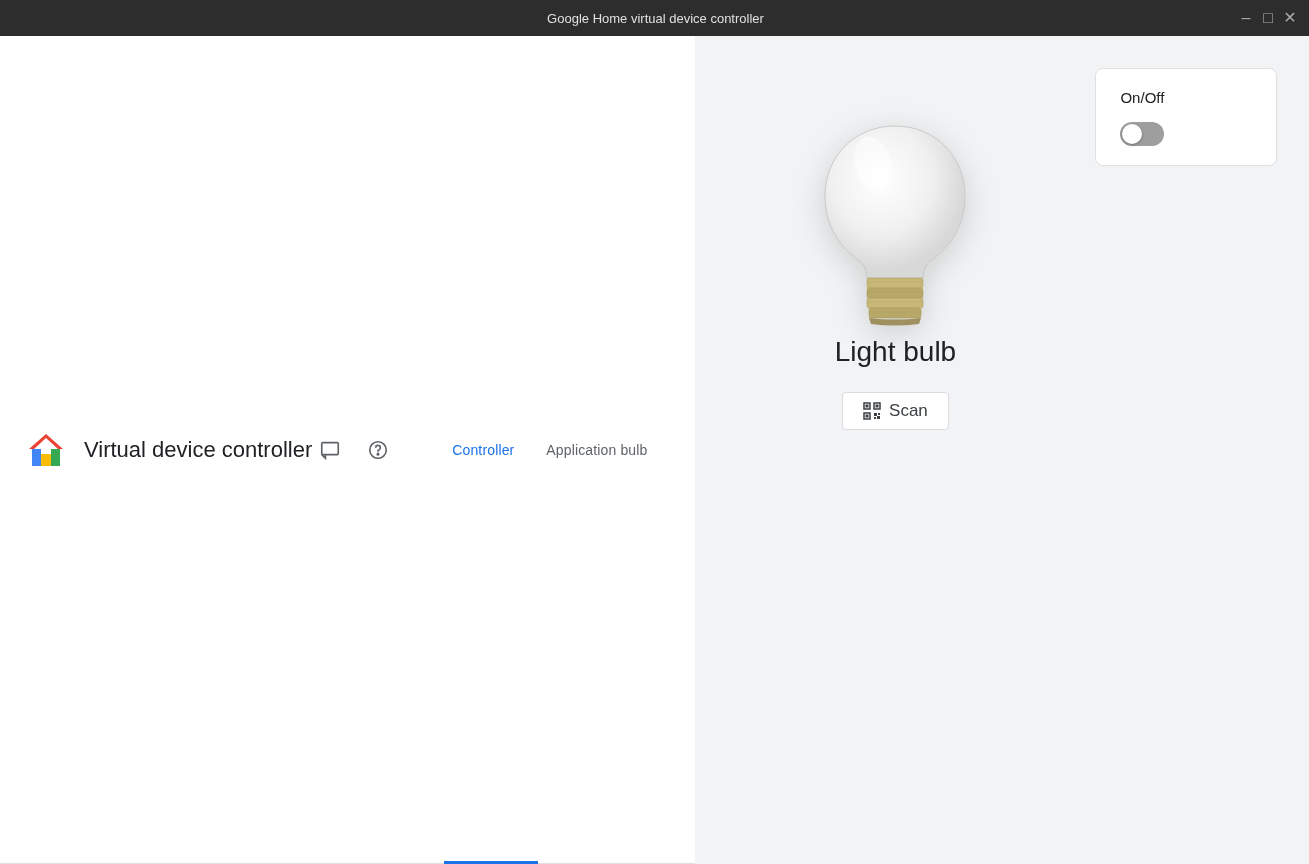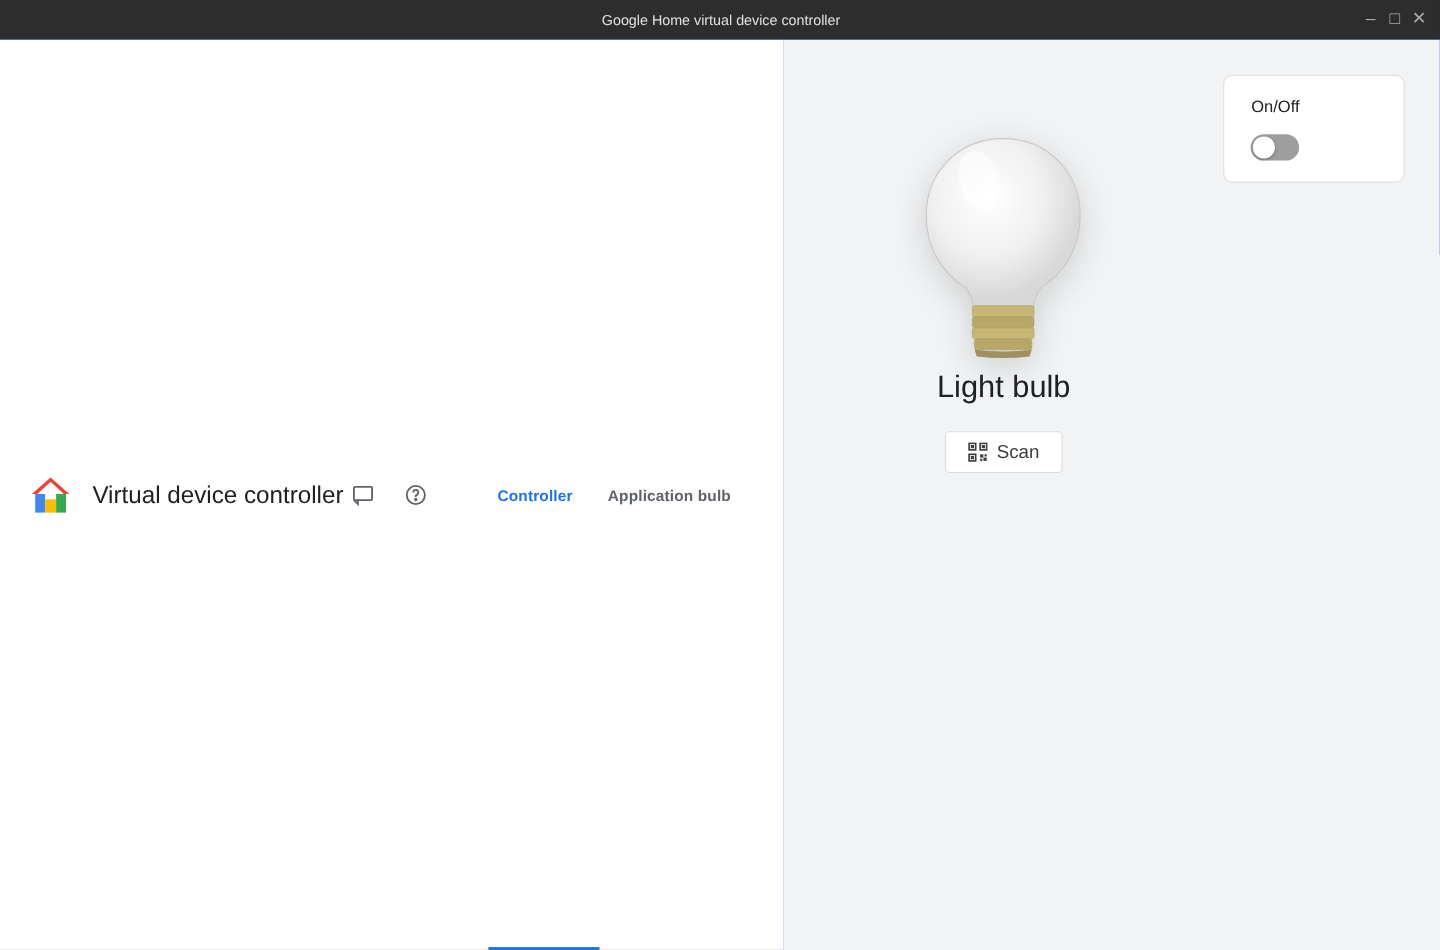--- a/index.html
+++ b/index.html
@@ -120,21 +120,21 @@
     .tabs {
       display: flex;
       border-bottom: 1px solid #e0e0e0;
       background: #fff;
       padding: 0 24px;
     }
 
     .tab {
       padding: 16px 24px 14px 8px;
       font-size: 14px;
-      font-weight: 700;
+      font-weight: 400;
       color: #5f6368;
       cursor: pointer;
       border: none;
       background: transparent;
       border-bottom: 3px solid transparent;
       margin-bottom: -1px;
       letter-spacing: 0.01em;
     }
 
     .tab.active {

